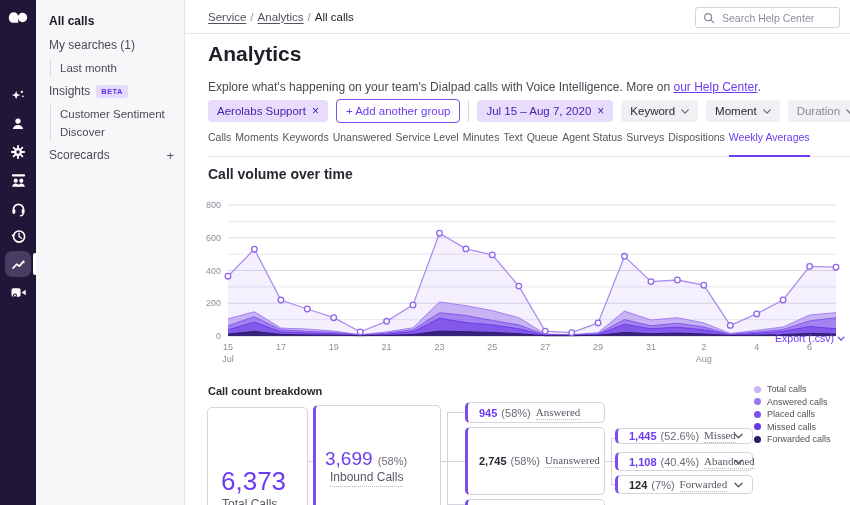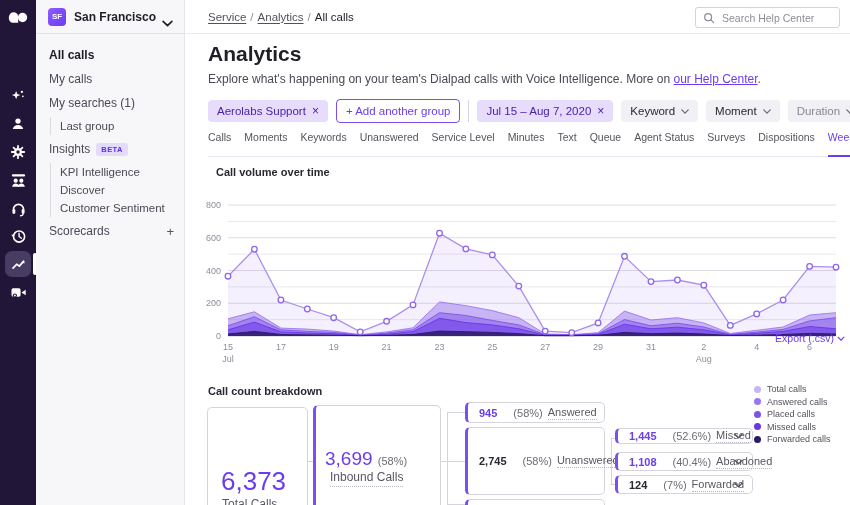--- a/index.html
+++ b/index.html
@@ -32,54 +32,54 @@
   .topbar{position:absolute;left:0;top:0;right:0;height:33px;border-bottom:1px solid #eae8ee;display:flex;align-items:center;}
   .crumbs{margin-left:23px;font-size:11.5px;color:#55515b;}
   .crumb-link{text-decoration:underline;text-underline-offset:2px;cursor:pointer;}
   .crumb-cur{color:#25222b;}
   .crumb-sep{margin:0 4px;color:#8f8b99;}
   .search{position:absolute;right:10px;top:7px;width:136px;height:19px;border:1px solid #d5d2db;border-radius:3px;
       background:#fff;display:flex;align-items:center;gap:5px;padding-left:7px;box-sizing:content-box;}
   .search input{border:0;outline:0;flex:1;font-size:10.5px;color:#3a3742;background:transparent;font-family:"Liberation Sans",sans-serif;width:100px;}
   .search input::placeholder{color:#8f8b99;}
   .page-title{position:absolute;left:23px;top:42px;font-size:21px;font-weight:bold;color:#211e27;}
-  .page-desc{position:absolute;left:23px;top:72px;font-size:12px;color:#4c4854;}
+  .page-desc{position:absolute;left:23px;top:80px;font-size:12px;color:#4c4854;}
   .page-desc a{color:#6c3def;text-decoration:underline;cursor:pointer;}
   
   .chips{position:absolute;left:23px;top:99px;display:flex;align-items:center;gap:8px;}
   .chip{height:22px;display:flex;align-items:center;gap:6px;padding:0 9px;border-radius:4px;font-size:11.5px;cursor:pointer;white-space:nowrap;}
   .chip.removable{background:#e7dcfb;color:#4a21ae;}
   .chip.removable .x{font-size:12px;color:#4a21ae;cursor:pointer;}
   .chip.outlined{background:#fff;border:1px solid #7c4def;color:#6c3def;}
   .chip.dropdown{background:#f1f0f4;color:#2a2730;}
   .chip.dropdown-muted{background:#f1f0f4;color:#8a8794;}
   .chip .caret{display:flex;color:#6f6b78;}
   .chip-divider{width:1px;height:22px;background:#d8d5de;}
   
-  .tabs{position:absolute;left:23px;top:131px;right:0;height:25px;border-bottom:1px solid #e8e6ee;display:flex;gap:13px;}
+  .tabs{position:absolute;left:23px;top:131px;right:0;height:25px;border-bottom:1px solid #e8e6ee;display:flex;gap:4px;}
   .tab{font-size:10.5px;color:#57535e;padding-bottom:9px;cursor:pointer;white-space:nowrap;}
   .tab.active{color:#6c3def;border-bottom:2px solid #6c3def;margin-bottom:-1px;}
-  .chart-title{position:absolute;left:31px;top:166px;font-size:11px;font-weight:bold;color:#2a2732;}
+  .chart-title{position:absolute;left:23px;top:166px;font-size:14px;font-weight:bold;color:#2a2732;}
   .chart-wrap{position:absolute;left:15px;top:188px;width:648px;height:182px;}
   .export{position:absolute;right:5px;top:332px;display:flex;align-items:center;gap:3px;font-size:10.5px;color:#6c3def;cursor:pointer;}
   
   .legend{position:absolute;left:569px;top:384px;}
   .lg-row{display:flex;align-items:center;gap:6px;margin-bottom:2.5px;cursor:pointer;}
   .lg-dot{width:7px;height:7px;border-radius:50%;}
   .lg-label{font-size:9px;color:#55515b;}
   
   .bd-title{position:absolute;left:23px;top:385px;font-size:11px;font-weight:bold;color:#2a2732;}
   .tree{position:absolute;left:19px;top:402px;width:580px;height:103px;}
   .node{position:absolute;background:#fff;border:1px solid #d6d3dc;border-radius:5px;box-sizing:border-box;}
   .node.accent{border-left:3px solid #7c4def;}
   .node-row{height:100%;display:flex;align-items:center;padding:0 11px;font-size:11px;white-space:nowrap;}
-  .val{font-weight:bold;color:#2a2730;margin-right:16px;}
+  .val{font-weight:bold;color:#2a2730;margin-right:4px;}
   .val.purple{color:#6c3def;}
   .pct{color:#6f6b78;margin-right:5px;font-weight:normal;}
-  .lbl{color:#5a5664;border-bottom:1px dotted #b9b5c2;padding-bottom:1px;}
+  .lbl{color:#5a5664;border-bottom:1px dotted #b9b5c2;padding-bottom:1px;font-family:Liberation Serif, serif;}
   .node .chev{position:absolute;right:9px;top:50%;margin-top:-3px;color:#55515b;display:flex;}
   .big-num{position:absolute;left:13px;top:58px;font-size:26px;color:#6c3def;}
   .big-lbl{position:absolute;left:14px;top:89px;font-size:12px;color:#5a5664;}
   .big-lbl span{border-bottom:1px dotted #b9b5c2;padding-bottom:2px;}
   .mid-num{position:absolute;left:9px;top:42px;font-size:19px;color:#6c3def;}
   .mid-num .pct{font-size:11px;}
   .mid-lbl{position:absolute;left:14px;top:64px;font-size:12px;color:#5a5664;}
   .mid-lbl span{border-bottom:1px dotted #b9b5c2;padding-bottom:2px;}
   .conn{position:absolute;background:#d6d3dc;}
 </style>
@@ -174,50 +174,37 @@
             <rect x="1.6" y="4.6" width="9.6" height="8.8" rx="1.8"></rect>
             <path d="M12.2 9l4.4-3v6z"></path>
             <circle cx="5.2" cy="12.2" r="2.2" fill="#221638"></circle>
             <circle cx="5.2" cy="12.2" r="1" fill="#fff"></circle>
           </svg>
         </span>
       </div>
     </div>
 
   <div class="sidebar">
-    <div class="org">
-      <div class="org-avatar">SF</div>
-      <div class="org-name">San Francisco</div>
-      <span class="org-chev">
-        <svg width="11" height="7" viewBox="0 0 10 6">
-            <path d="M1 1l4 4 4-4" fill="none" stroke="currentColor" stroke-width="1.5" stroke-linecap="round" stroke-linejoin="round"></path>
-          </svg>
-      </span>
-    </div>
     <div class="side-nav" id="side-nav">
         <div class="s-link active">
           <span>All calls</span>
         </div>
         <div class="s-link">
-          <span>My calls</span>
-        </div>
-        <div class="s-link">
           <span>My searches (1)</span>
         </div>
         <div class="s-group">
-          <div class="s-sub">Last group</div>
+          <div class="s-sub">Last month</div>
         </div>
         <div class="s-link">
           <span>Insights</span>
           <span class="badge">BETA</span>
         </div>
         <div class="s-group">
-          <div class="s-sub">KPI Intelligence</div>
+          <div class="s-sub">Customer Sentiment</div>
           <div class="s-sub">Discover</div>
-          <div class="s-sub">Customer Sentiment</div>
         </div>
         <div class="s-link">
           <span>Scorecards</span>
           <span class="trail">+</span>
         </div>
       </div>
   </div>
 
   <div class="main">
     <div class="topbar">

